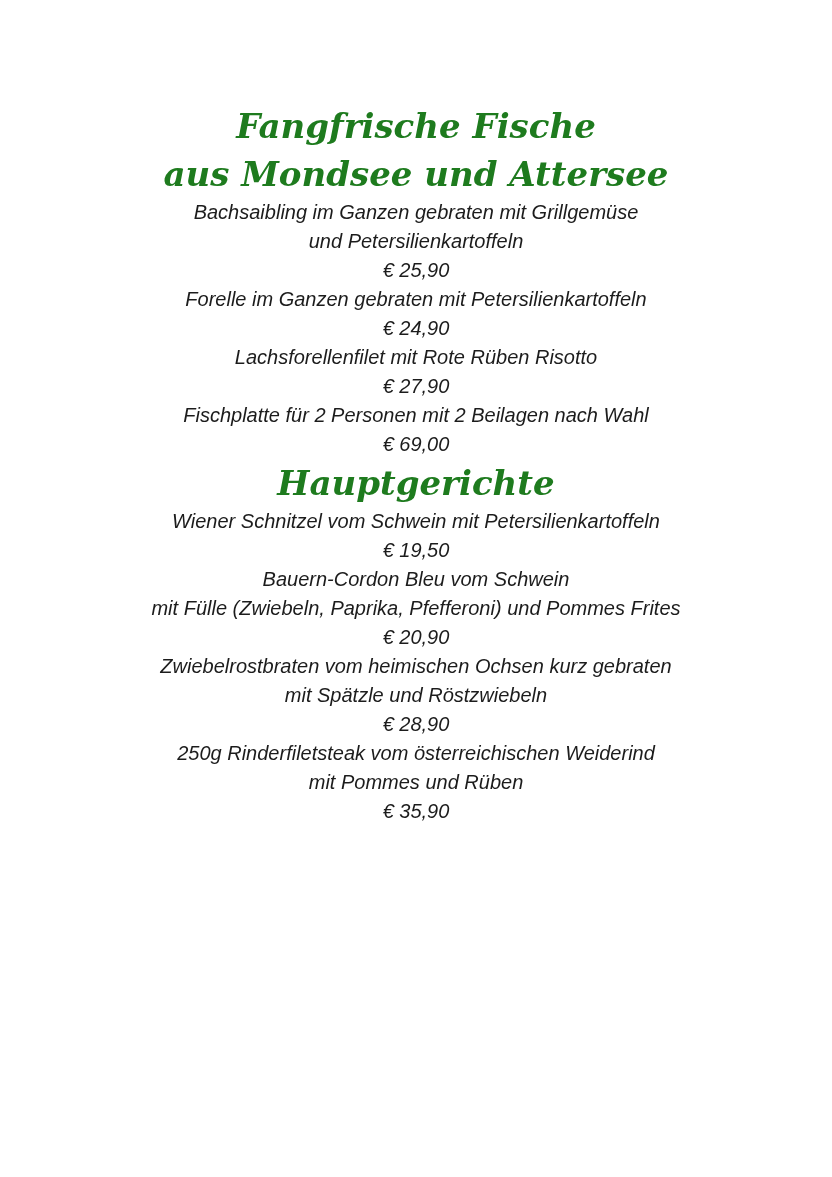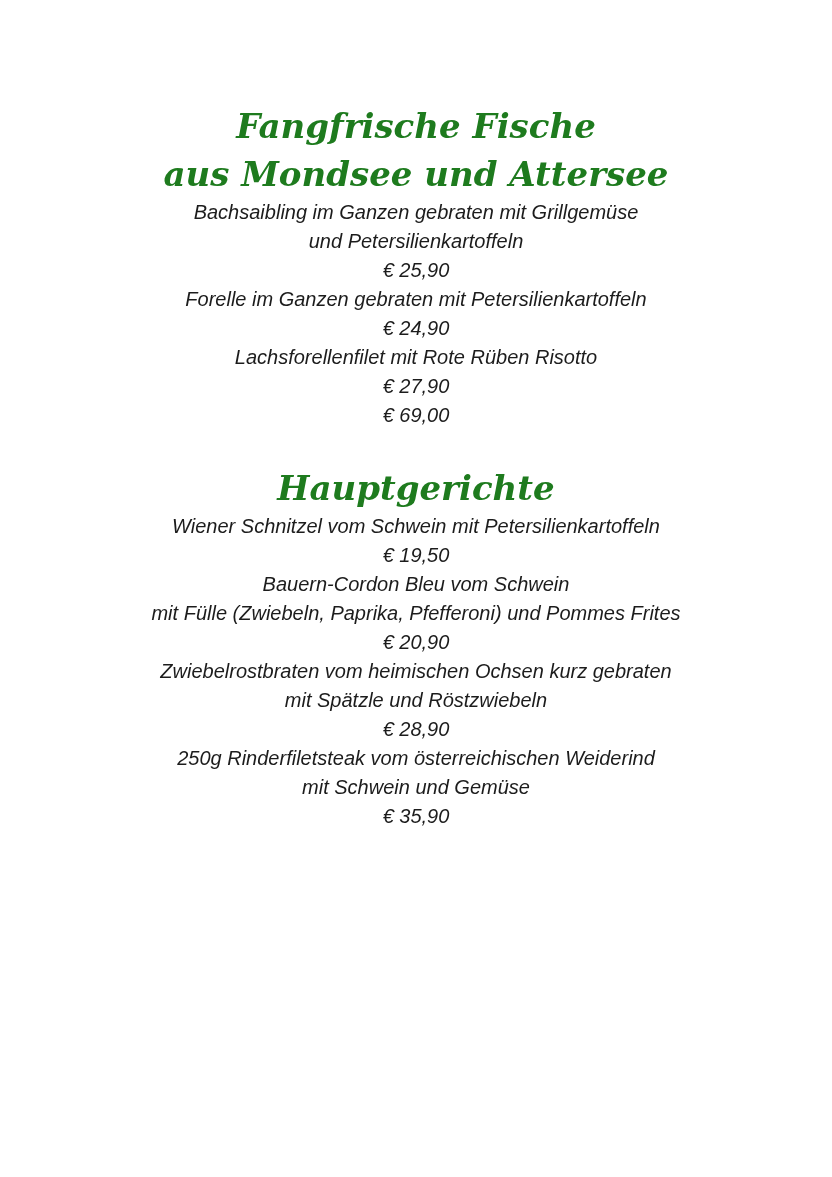--- a/index.html
+++ b/index.html
@@ -17,21 +17,20 @@
     font-family: "Liberation Sans", sans-serif;
   }
   .menu {
     padding-top: 102px;
     text-align: center;
   }
   .menu-section {
     margin: 0 60px;
   }
   .menu-section + .menu-section {
-    margin-top: 34px;
   }
   .section-title {
     font-family: "DejaVu Serif", "Liberation Serif", serif;
     font-style: italic;
     font-weight: bold;
     font-size: 34px;
     line-height: 48px;
     color: #1e7b1e;
     letter-spacing: 0px;
   }
@@ -59,20 +58,21 @@
         </div>
         <div class="menu-item">
           <div class="dish-line">Forelle im Ganzen gebraten mit Petersilienkartoffeln</div>
           <div class="dish-price">€ 24,90</div>
         </div>
         <div class="menu-item">
           <div class="dish-line">Lachsforellenfilet mit Rote Rüben Risotto</div>
           <div class="dish-price">€ 27,90</div>
         </div>
         <div class="menu-item">
+          <div class="dish-line">Fischplatte für 2 Personen mit 2 Beilagen nach Wahl</div>
           <div class="dish-price">€ 69,00</div>
         </div>
       </div>
       <div class="menu-section">
         <div class="section-title">Hauptgerichte</div>
         <div class="menu-item">
           <div class="dish-line">Wiener Schnitzel vom Schwein mit Petersilienkartoffeln</div>
           <div class="dish-price">€ 19,50</div>
         </div>
         <div class="menu-item">
@@ -80,18 +80,18 @@
           <div class="dish-line">mit Fülle (Zwiebeln, Paprika, Pfefferoni) und Pommes Frites</div>
           <div class="dish-price">€ 20,90</div>
         </div>
         <div class="menu-item">
           <div class="dish-line">Zwiebelrostbraten vom heimischen Ochsen kurz gebraten</div>
           <div class="dish-line">mit Spätzle und Röstzwiebeln</div>
           <div class="dish-price">€ 28,90</div>
         </div>
         <div class="menu-item">
           <div class="dish-line">250g Rinderfiletsteak vom österreichischen Weiderind</div>
-          <div class="dish-line">mit Schwein und Gemüse</div>
+          <div class="dish-line">mit Pommes und Rüben</div>
           <div class="dish-price">€ 35,90</div>
         </div>
       </div>
     </div>
 </div>
 
 </body></html>

